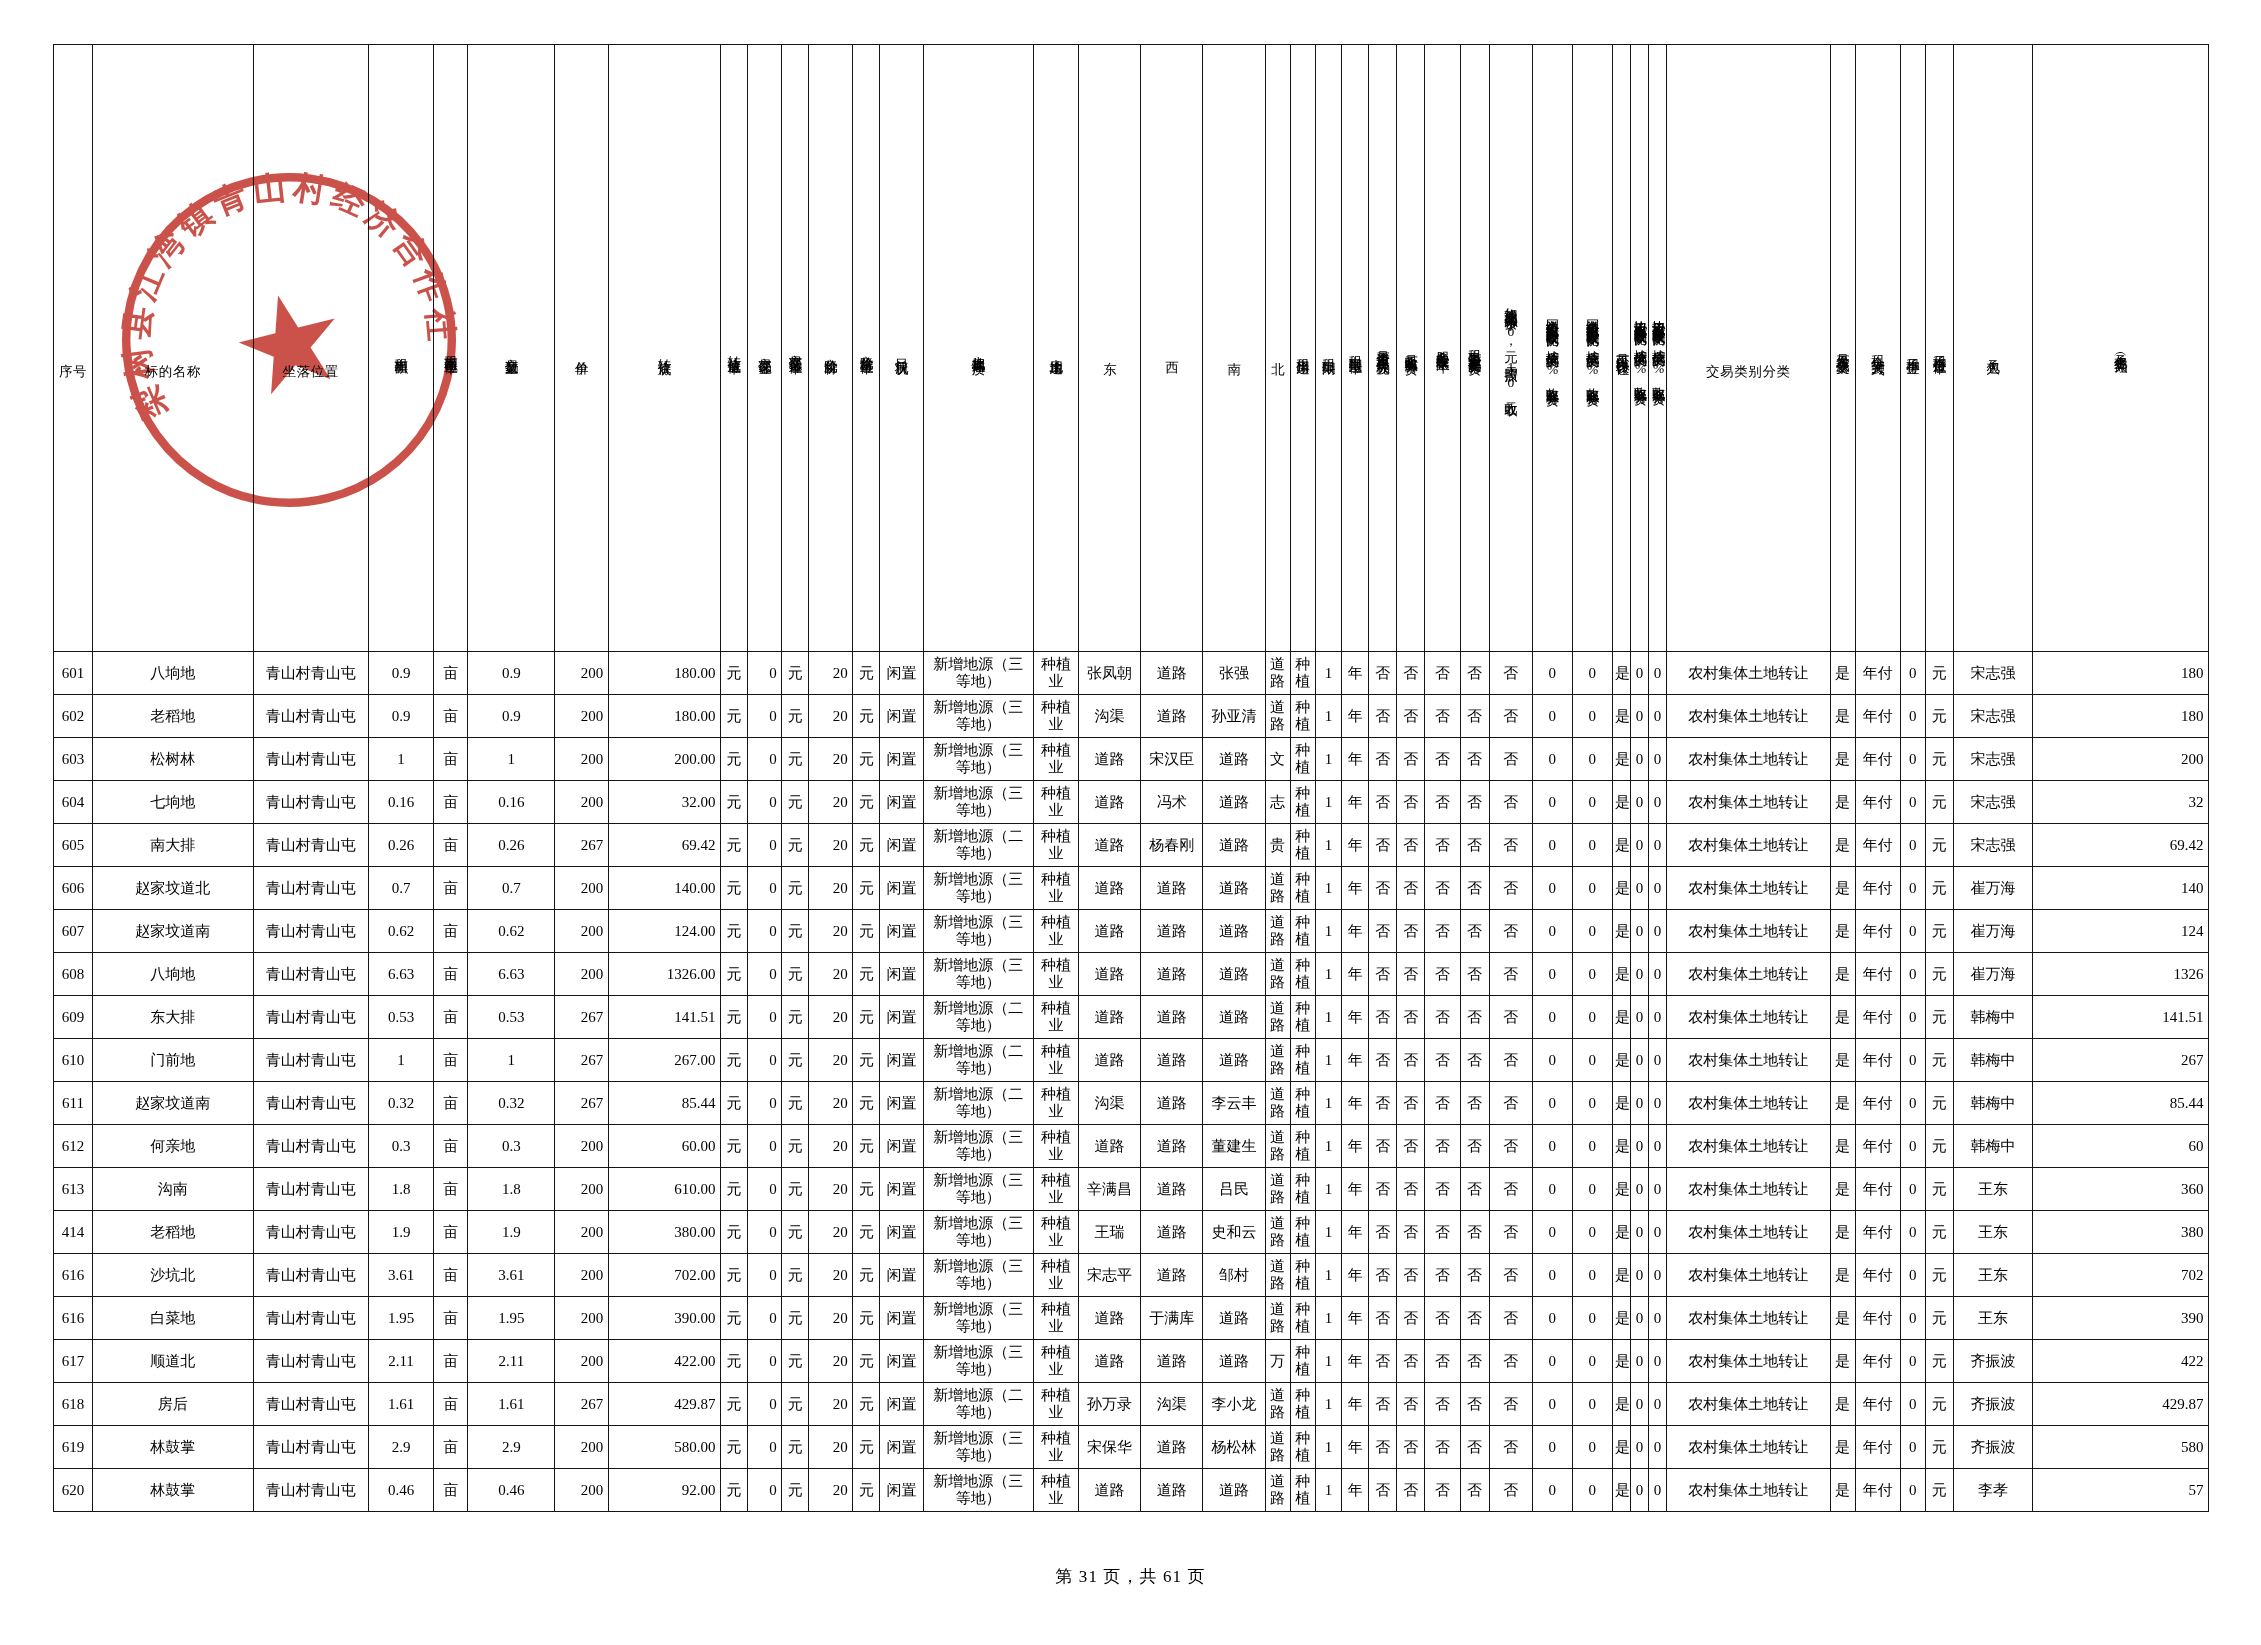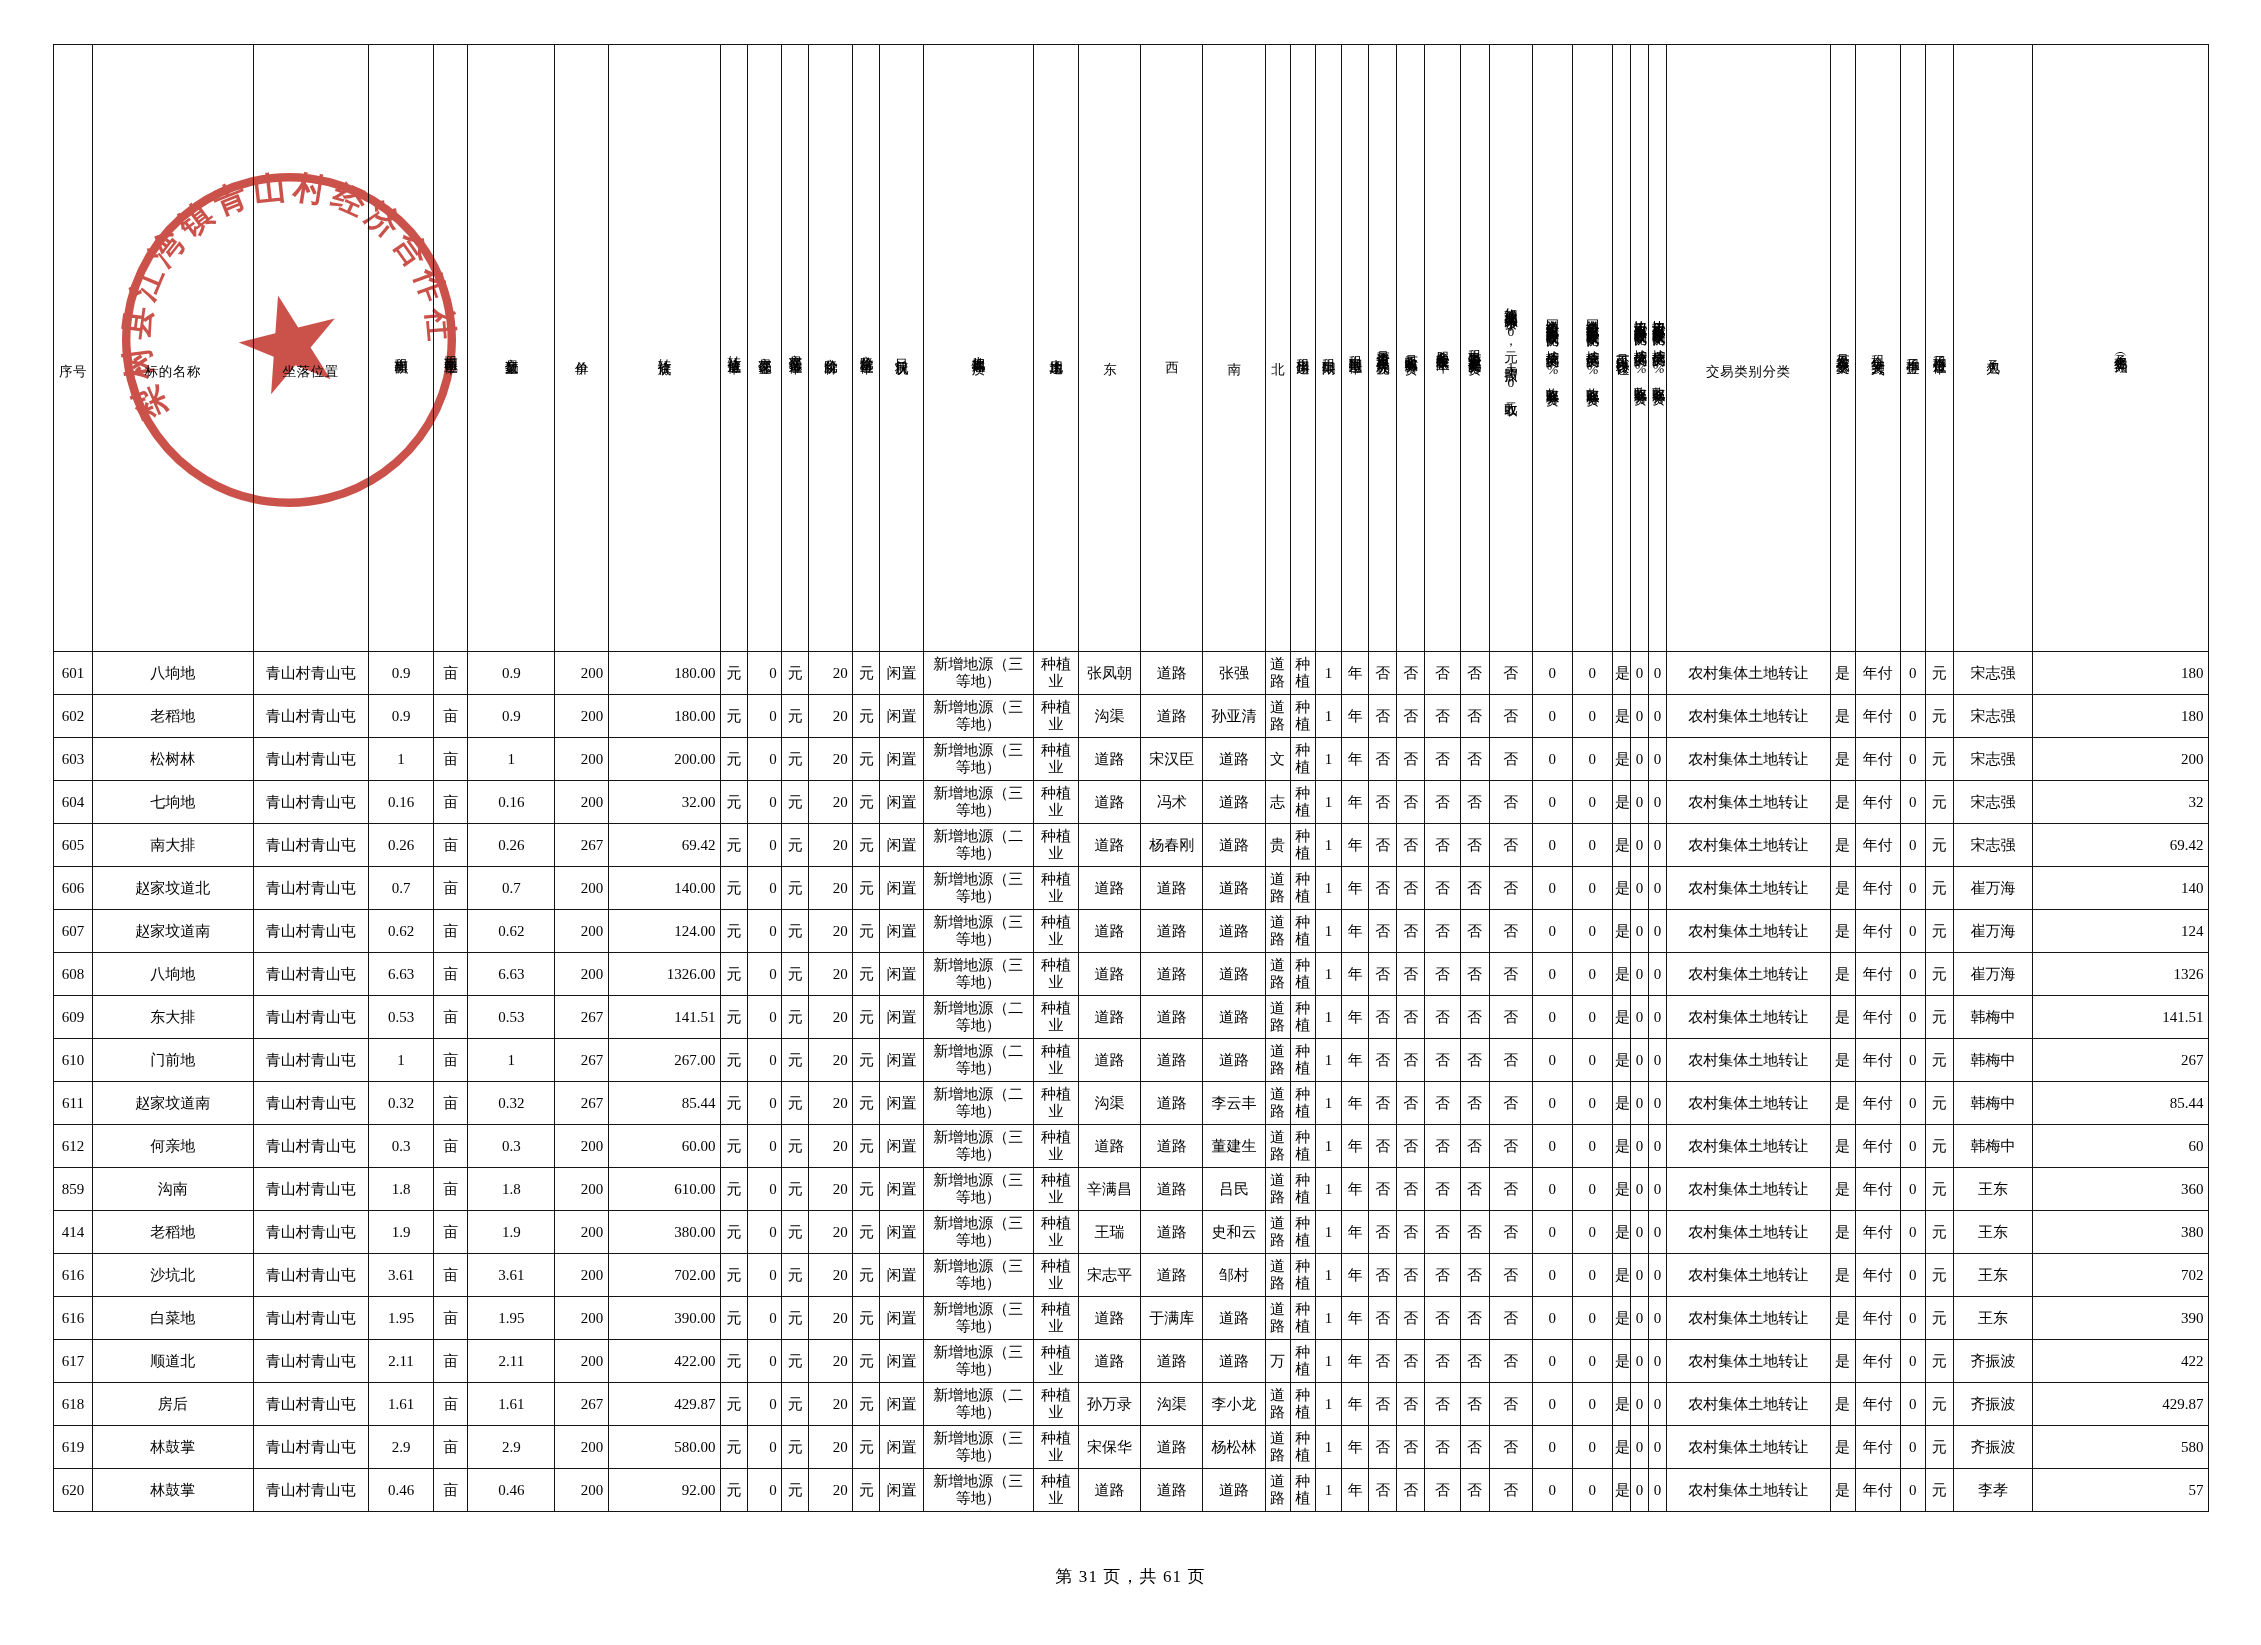--- a/index.html
+++ b/index.html
@@ -654,21 +654,21 @@
         <td>0</td>
         <td>农村集体土地转让</td>
         <td>是</td>
         <td>年付</td>
         <td>0</td>
         <td>元</td>
         <td>韩梅中</td>
         <td class="num">60</td>
       </tr>
       <tr>
-        <td>859</td>
+        <td>613</td>
         <td>沟南</td>
         <td>青山村青山屯</td>
         <td>1.8</td>
         <td>亩</td>
         <td>1.8</td>
         <td class="num">200</td>
         <td class="num">610.00</td>
         <td>元</td>
         <td class="num">0</td>
         <td>元</td>

